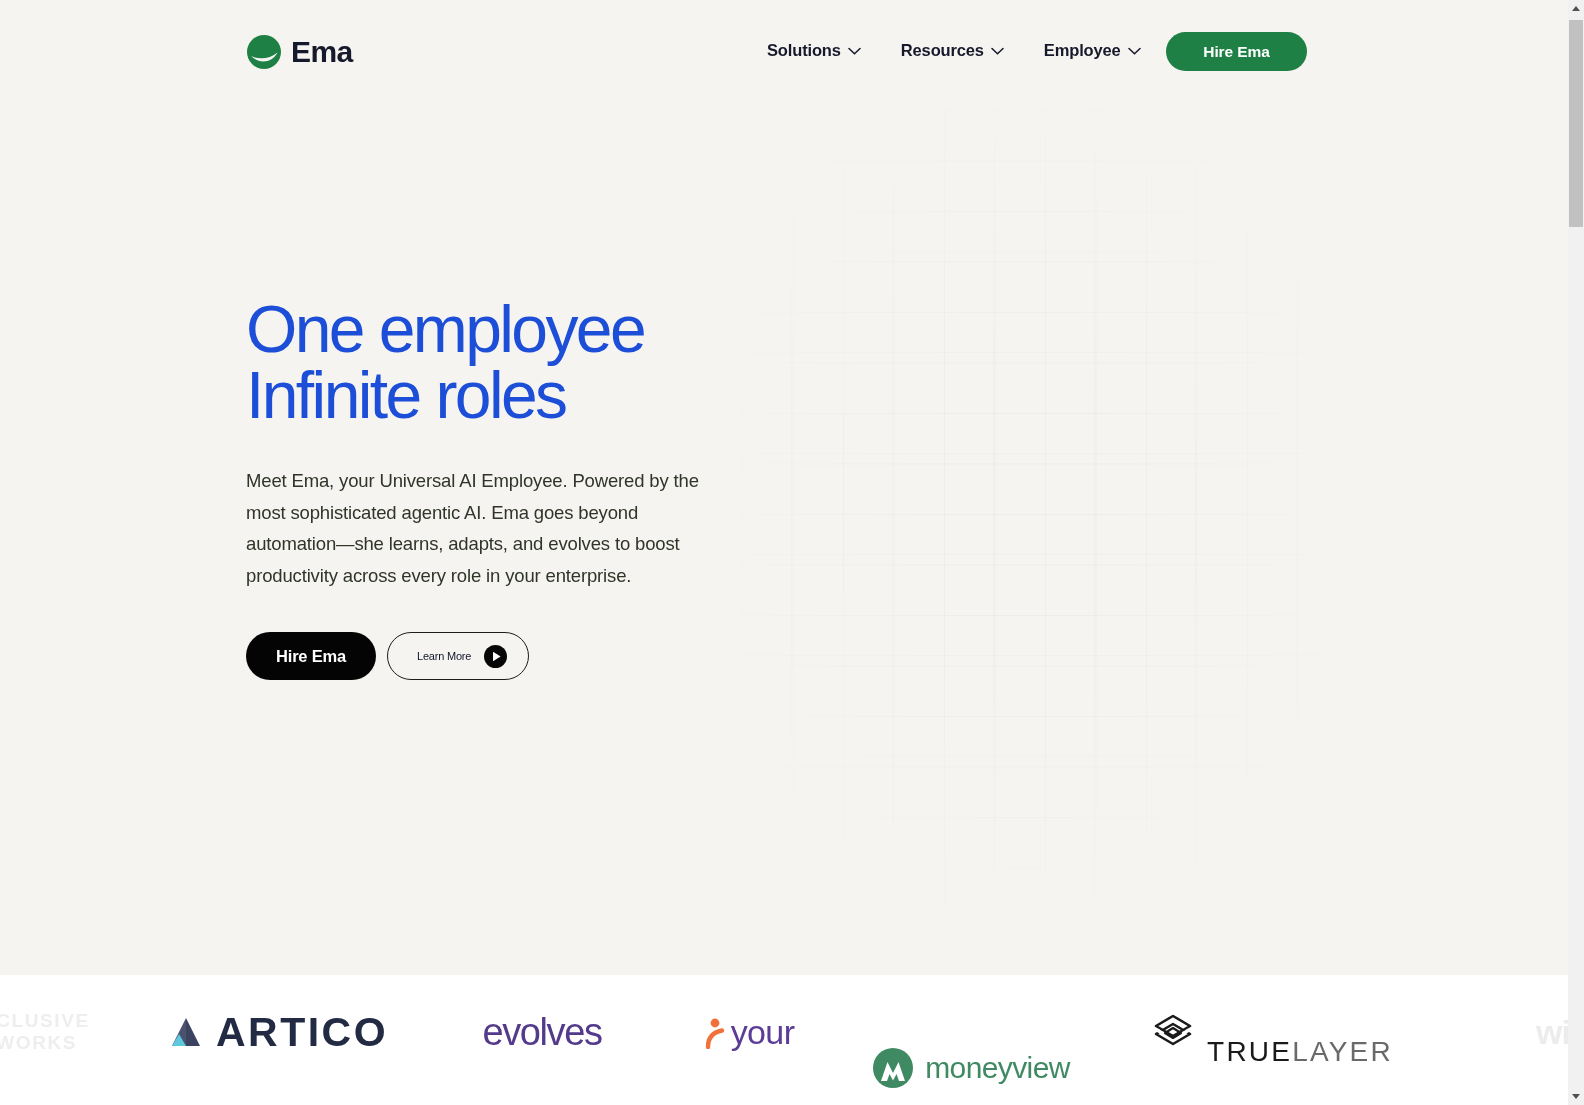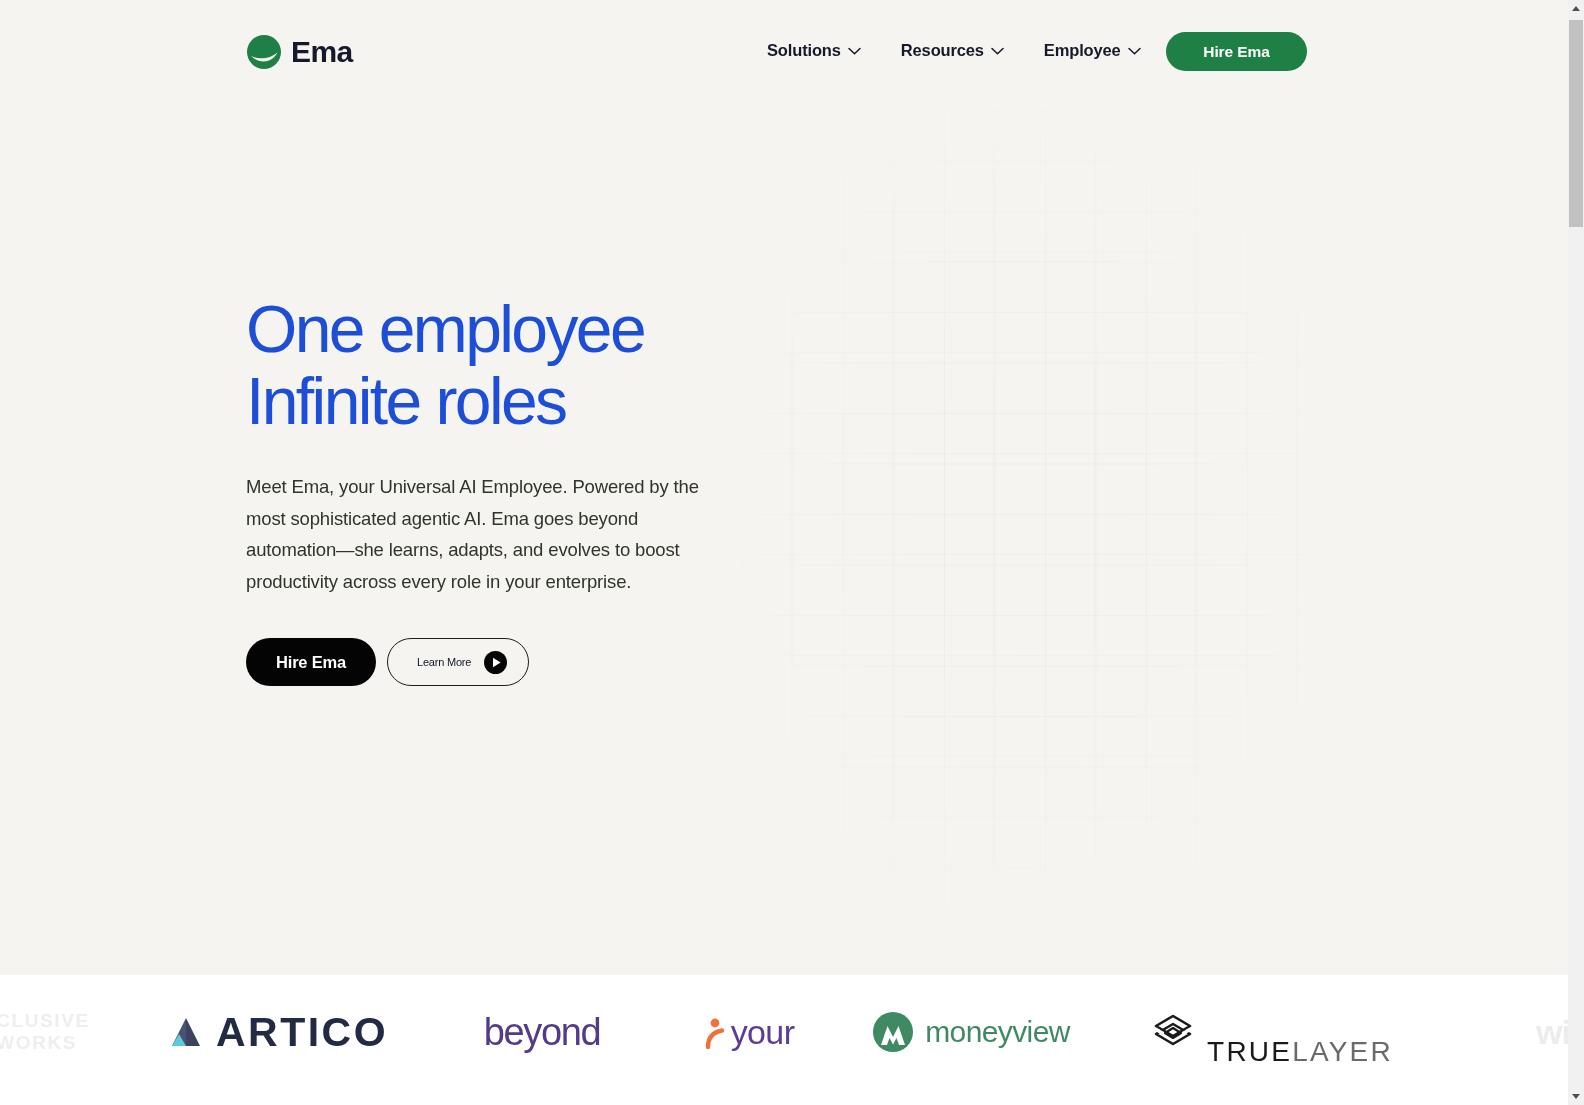--- a/index.html
+++ b/index.html
@@ -150,21 +150,21 @@
     z-index: 3;
   }
   .headline {
     font-size: 66px;
     line-height: 1.0;
     font-weight: 400;
     letter-spacing: -2.6px;
     color: #1d4ed8;
   }
   .headline .line { display: block; }
-  .headline .line + .line { margin-top: 6px; }
+  .headline .line + .line { margin-top: 0; }
 
   .subcopy {
     margin-top: 37px;
     width: 470px;
     font-size: 18.5px;
     line-height: 31.6px;
     color: #2f3528;
     letter-spacing: -0.15px;
   }
 
@@ -232,21 +232,21 @@
     height: 114px;
     display: flex;
     align-items: center;
     justify-content: center;
   }
 
   .cell-xclusive { left: -42px;  width: 170px; }
   .cell-artico   { left: 168px;  width: 218px; }
   .cell-skyflow  { left: 462px;  width: 160px; }
   .cell-envoy    { left: 682px;  width: 132px; }
-  .cell-money    { left: 874px;  width: 194px; }
+  .cell-money    { left: 874px;  width: 194px; align-items: flex-end; }
   .cell-true     { left: 1158px; width: 228px; }
   .cell-wi       { left: 1498px; width: 110px; }
 
   .xclusive-txt {
     color: #eeeeee;
     font-size: 19px;
     font-weight: 700;
     letter-spacing: 1.6px;
     line-height: 22px;
     white-space: nowrap;
@@ -425,21 +425,21 @@
             <path d="M20 6 L34 34 L20 34 Z" fill="#3b4360"></path>
             <path d="M20 6 L20 34 L6 34 Z" fill="#4a5270"></path>
             <path d="M13 22 L20 34 L6 34 Z" fill="#5ec8dc"></path>
             <path d="M13 22 L6 34 L6 34 Z" fill="#4a5270"></path>
           </svg>
           <span class="artico-txt">ARTICO</span>
         </div>
       </div>
 
       <div class="logo-cell cell-skyflow">
-        <span class="skyflow-txt">beyond</span>
+        <span class="skyflow-txt">evolves</span>
       </div>
 
       <div class="logo-cell cell-envoy">
         <div class="logo-inline" style="gap:3px;">
           <svg width="26" height="34" viewBox="0 0 26 34">
             <circle cx="13" cy="8" r="4.4" fill="#f2713a"></circle>
             <path d="M6 32 C6 21 12 17 20 15.5" fill="none" stroke="#f2713a" stroke-width="4.4" stroke-linecap="round"></path>
           </svg>
           <span class="envoy-txt">your</span>
         </div>

